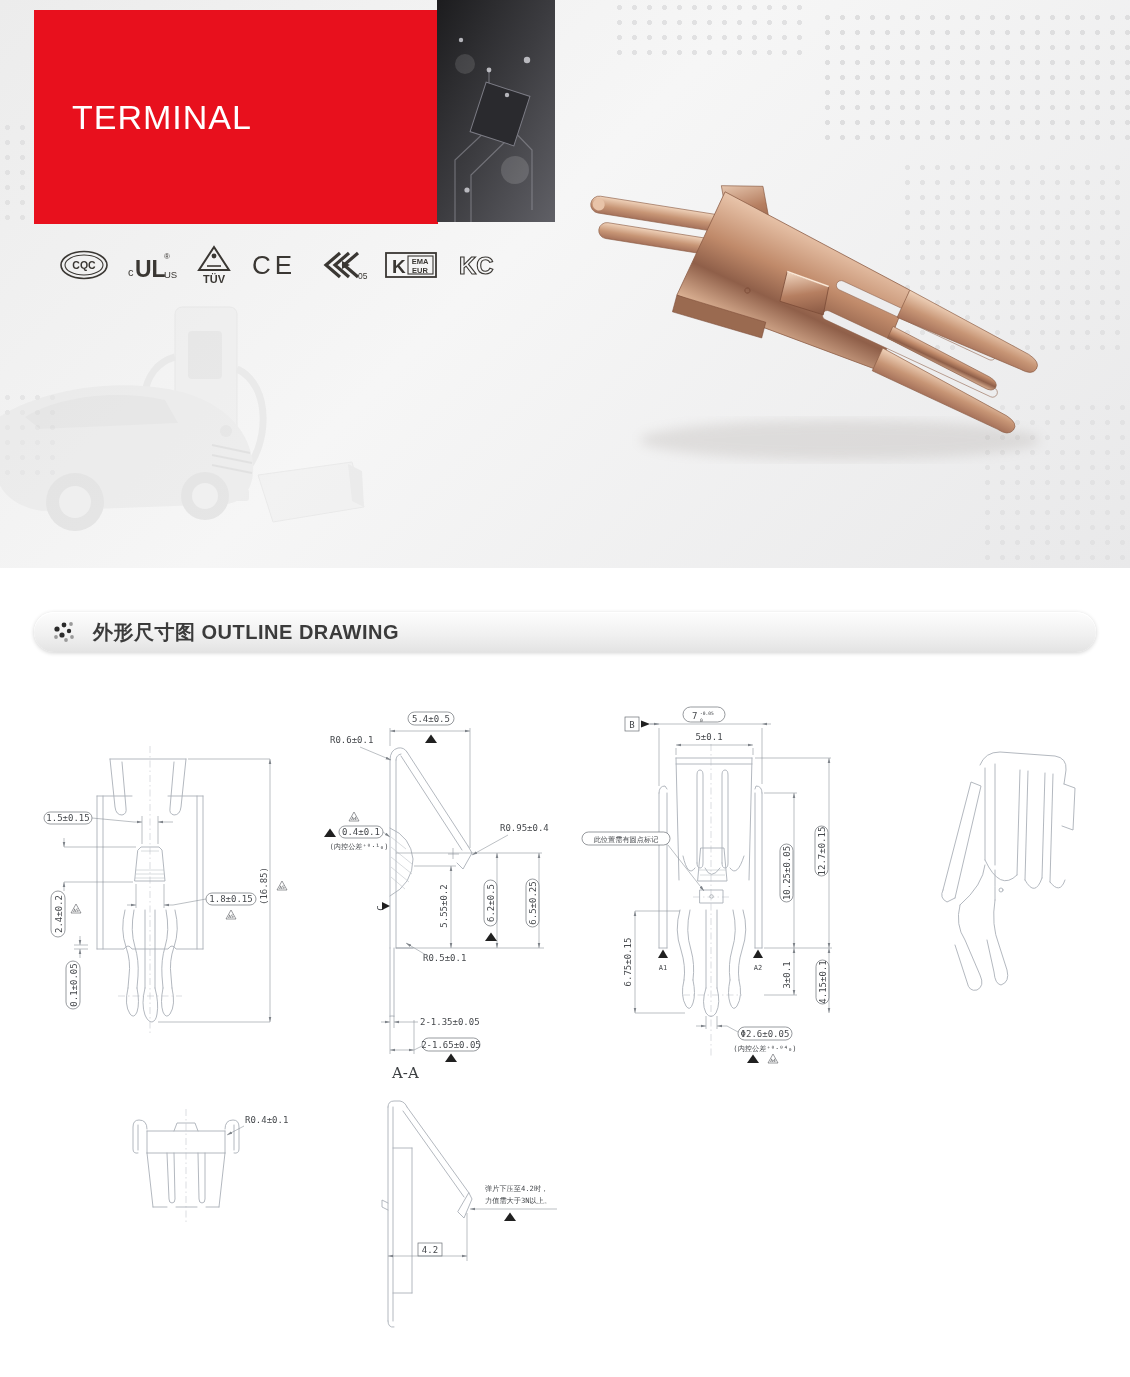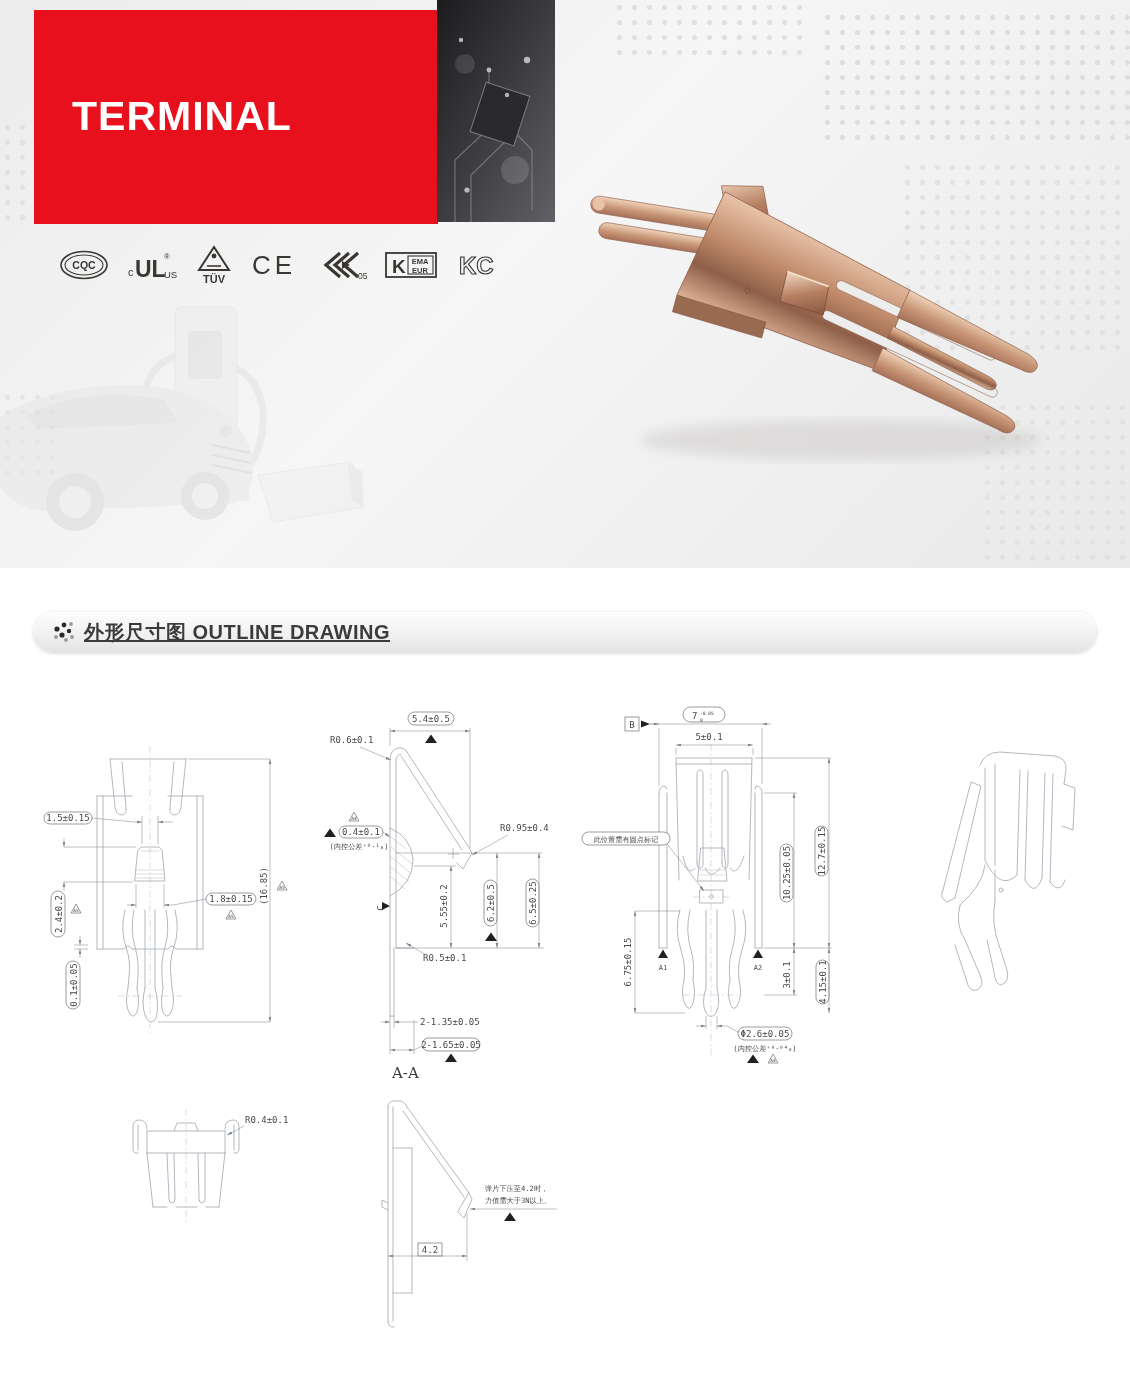--- a/index.html
+++ b/index.html
@@ -5,32 +5,32 @@
   html,body{margin:0;padding:0;background:#fff;}
   .sheet{position:relative;width:1130px;height:1377px;background:#ffffff;overflow:hidden;
          font-family:"Liberation Sans",sans-serif;}
   
   .hero{position:absolute;left:0;top:0;width:1130px;height:568px;
         background:linear-gradient(135deg,#ececec 0%,#f6f6f6 45%,#e9e9ea 100%);}
   .dots{position:absolute;background-image:radial-gradient(circle,#dcdcdd 2.3px,transparent 2.8px);
         background-size:15px 15px;}
   .red-banner{position:absolute;left:34px;top:10px;width:404px;height:214px;background:#e8101d;
         color:#fff;padding-left:38px;box-sizing:border-box;display:flex;flex-direction:column;justify-content:center;}
-  .red-banner .t{font-size:41px;font-weight:bold;letter-spacing:1px;line-height:1.25;}
+  .red-banner .t{font-size:34px;font-weight:normal;letter-spacing:1px;line-height:1.25;}
   .circuit-strip{position:absolute;left:437px;top:0;width:118px;height:222px;}
   .certs{position:absolute;left:58px;top:243px;height:44px;display:flex;align-items:center;gap:16px;color:#3a3733;}
   .cert{display:flex;align-items:center;justify-content:center;}
   .watermark{position:absolute;left:0;top:295px;}
   .photo{position:absolute;left:590px;top:140px;}
   
   .bar{position:absolute;left:34px;top:612px;width:1062px;height:40px;border-radius:20px;
        background:linear-gradient(180deg,#fdfdfd 0%,#f1f1f1 55%,#e3e3e3 100%);
        box-shadow:0 1px 4px rgba(0,0,0,.18), inset 0 1px 0 #fff;
        display:flex;align-items:center;padding-left:18px;box-sizing:border-box;}
-  .bar .ttl{font-size:20px;font-weight:bold;color:#3b3b3b;margin-left:8px;letter-spacing:.5px;text-decoration:underline;}
+  .bar .ttl{font-size:20px;font-weight:bold;color:#3b3b3b;margin-left:17px;letter-spacing:.5px;}
   
   .dwg{position:absolute;}
   .part{fill:none;stroke:#aab0b8;stroke-width:.9;stroke-linejoin:round;stroke-linecap:round;}
   .thin{fill:none;stroke:#b9bec5;stroke-width:.55;}
   .cl{fill:none;stroke:#c2c6cc;stroke-width:.6;stroke-dasharray:7 3 1.5 3;}
   .dim{fill:none;stroke:#8f959c;stroke-width:.6;}
   .oval{fill:#fff;stroke:#6b7076;stroke-width:.7;}
   .boxr{fill:#fff;stroke:#6b7076;stroke-width:.7;}
   .dtx{font-family:"DejaVu Sans Mono",monospace;font-size:9px;fill:#45484c;}
   .dts{font-family:"DejaVu Sans Mono",monospace;font-size:7px;fill:#45484c;}

